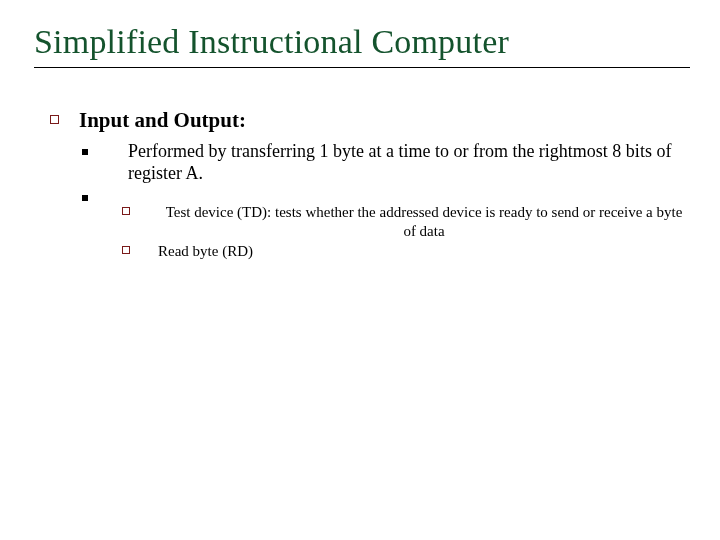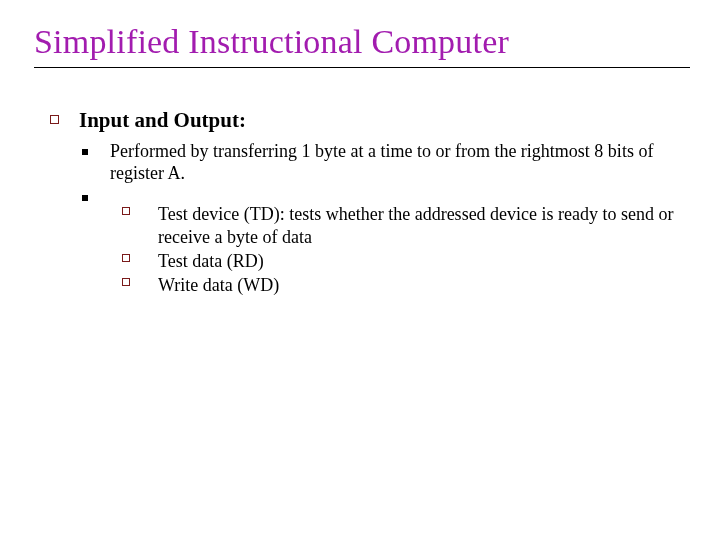--- a/index.html
+++ b/index.html
@@ -12,21 +12,21 @@
     color: #000;
     box-sizing: border-box;
   }
   .slide {
     padding: 22px 30px 0 34px;
     box-sizing: border-box;
   }
   .title {
     font-size: 34px;
     line-height: 1.15;
-    color: #a21caf;
+    color: #14532d;
     font-weight: 400;
     margin: 0 0 6px 0;
     letter-spacing: 0.2px;
   }
   .title-underline {
     border-bottom: 1.5px solid #000;
     margin-bottom: 14px;
     width: 100%;
   }
   .row {
@@ -65,34 +65,36 @@
     margin-bottom: 8px;
   }
   .level1-text {
     font-size: 21px;
     font-weight: 700;
     margin-left: 20px;
   }
   .level2 {
     margin-left: 32px;
     margin-bottom: 2px;
+    gap: 18px;
   }
   .level2-text {
     font-size: 18px;
     margin-left: 22px;
     line-height: 1.22;
   }
   .level3 {
     margin-left: 72px;
     margin-bottom: 1px;
   }
   .level3-text {
-    font-size: 18px;
+    font-size: 15px;
     margin-left: 28px;
     line-height: 1.28;
+    text-align: center;
   }
   .content {
     margin-left: 16px;
     margin-top: 40px;
   }
 </style>
 </head>
 <body>
 
 <div class="slide">
@@ -119,22 +121,18 @@
       <div class="bullet-square-filled"></div>
     </div>
 
     <div class="row level3">
       <div class="bullet-box bullet-box-small"></div>
       <div class="level3-text">Test device (TD): tests whether the addressed device is ready to send or receive a byte of data</div>
     </div>
 
     <div class="row level3">
       <div class="bullet-box bullet-box-small"></div>
-      <div class="level3-text">Test data (RD)</div>
+      <div class="level3-text">Read byte (RD)</div>
     </div>
 
-    <div class="row level3">
-      <div class="bullet-box bullet-box-small"></div>
-      <div class="level3-text">Write data (WD)</div>
-    </div>
 
   </div>
 </div>
 
 </body></html>

